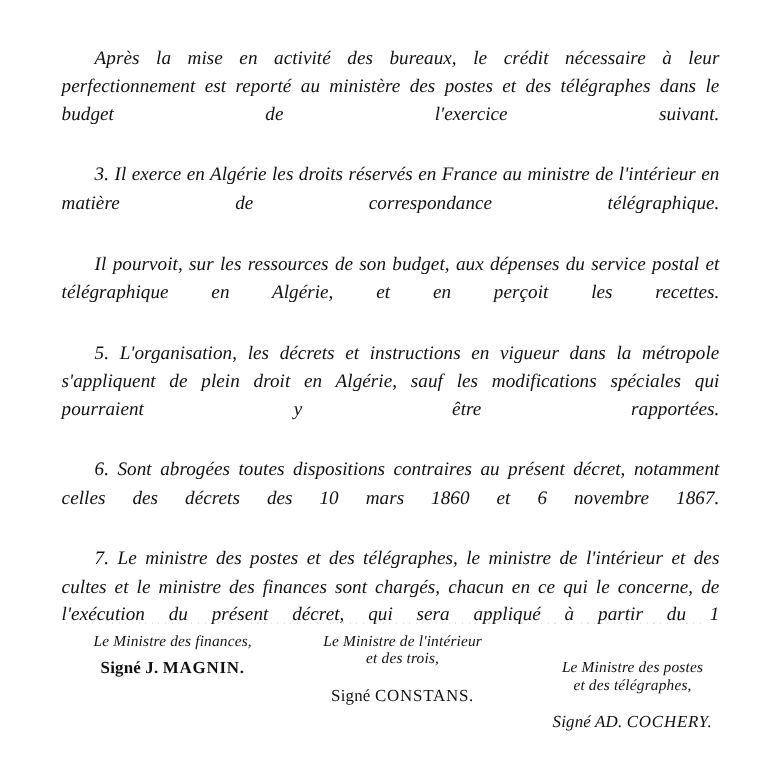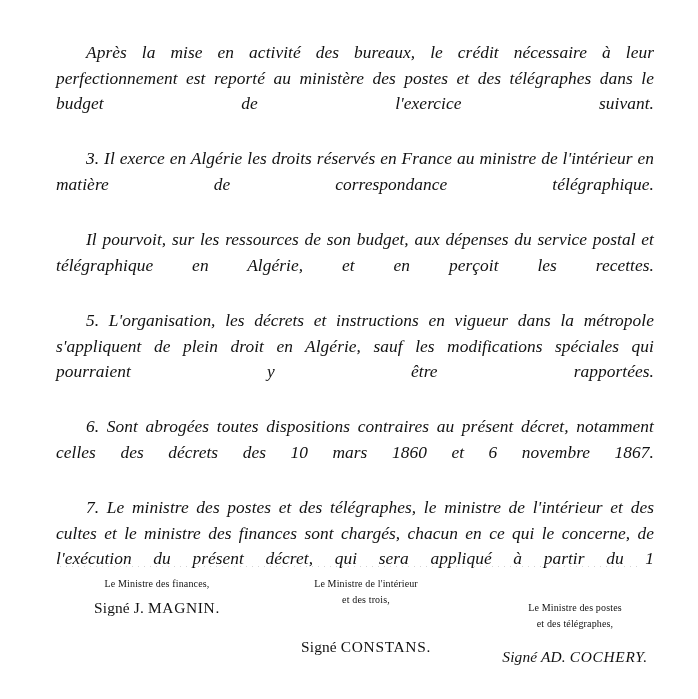--- a/index.html
+++ b/index.html
@@ -70,31 +70,32 @@
     align-items: flex-start;
   }
   .sig-col {
     text-align: center;
     flex: 0 0 auto;
   }
   .sig-col.col-1 { width: 206px; margin-left: 2px; }
   .sig-col.col-2 { width: 212px; }
   .sig-col.col-3 { width: 206px; margin-right: 4px; margin-top: 24px; }
   .sig-title {
-    font-size: 10px;
+    font-style: italic;
+    font-size: 14px;
     line-height: 16.4px;
     letter-spacing: 0.15px;
     white-space: pre-line;
   }
   .sig-name {
     font-size: 15.4px;
     letter-spacing: 0.15px;
   }
-  .sig-col.col-1 .sig-name { margin-top: 7px; }
-  .sig-col.col-2 .sig-name { margin-top: 29px; }
+  .sig-col.col-1 .sig-name { margin-top: 7px; font-weight: bold; }
+  .sig-col.col-2 .sig-name { margin-top: 15px; }
   .sig-col.col-3 .sig-name { margin-top: 15px; font-style: italic; }
   .nm { font-variant: small-caps; letter-spacing: 0.7px; font-size: 1.0em; }
 </style>
 </head>
 <body>
 
 <div class="page">
 
   <div class="body-text">
 

